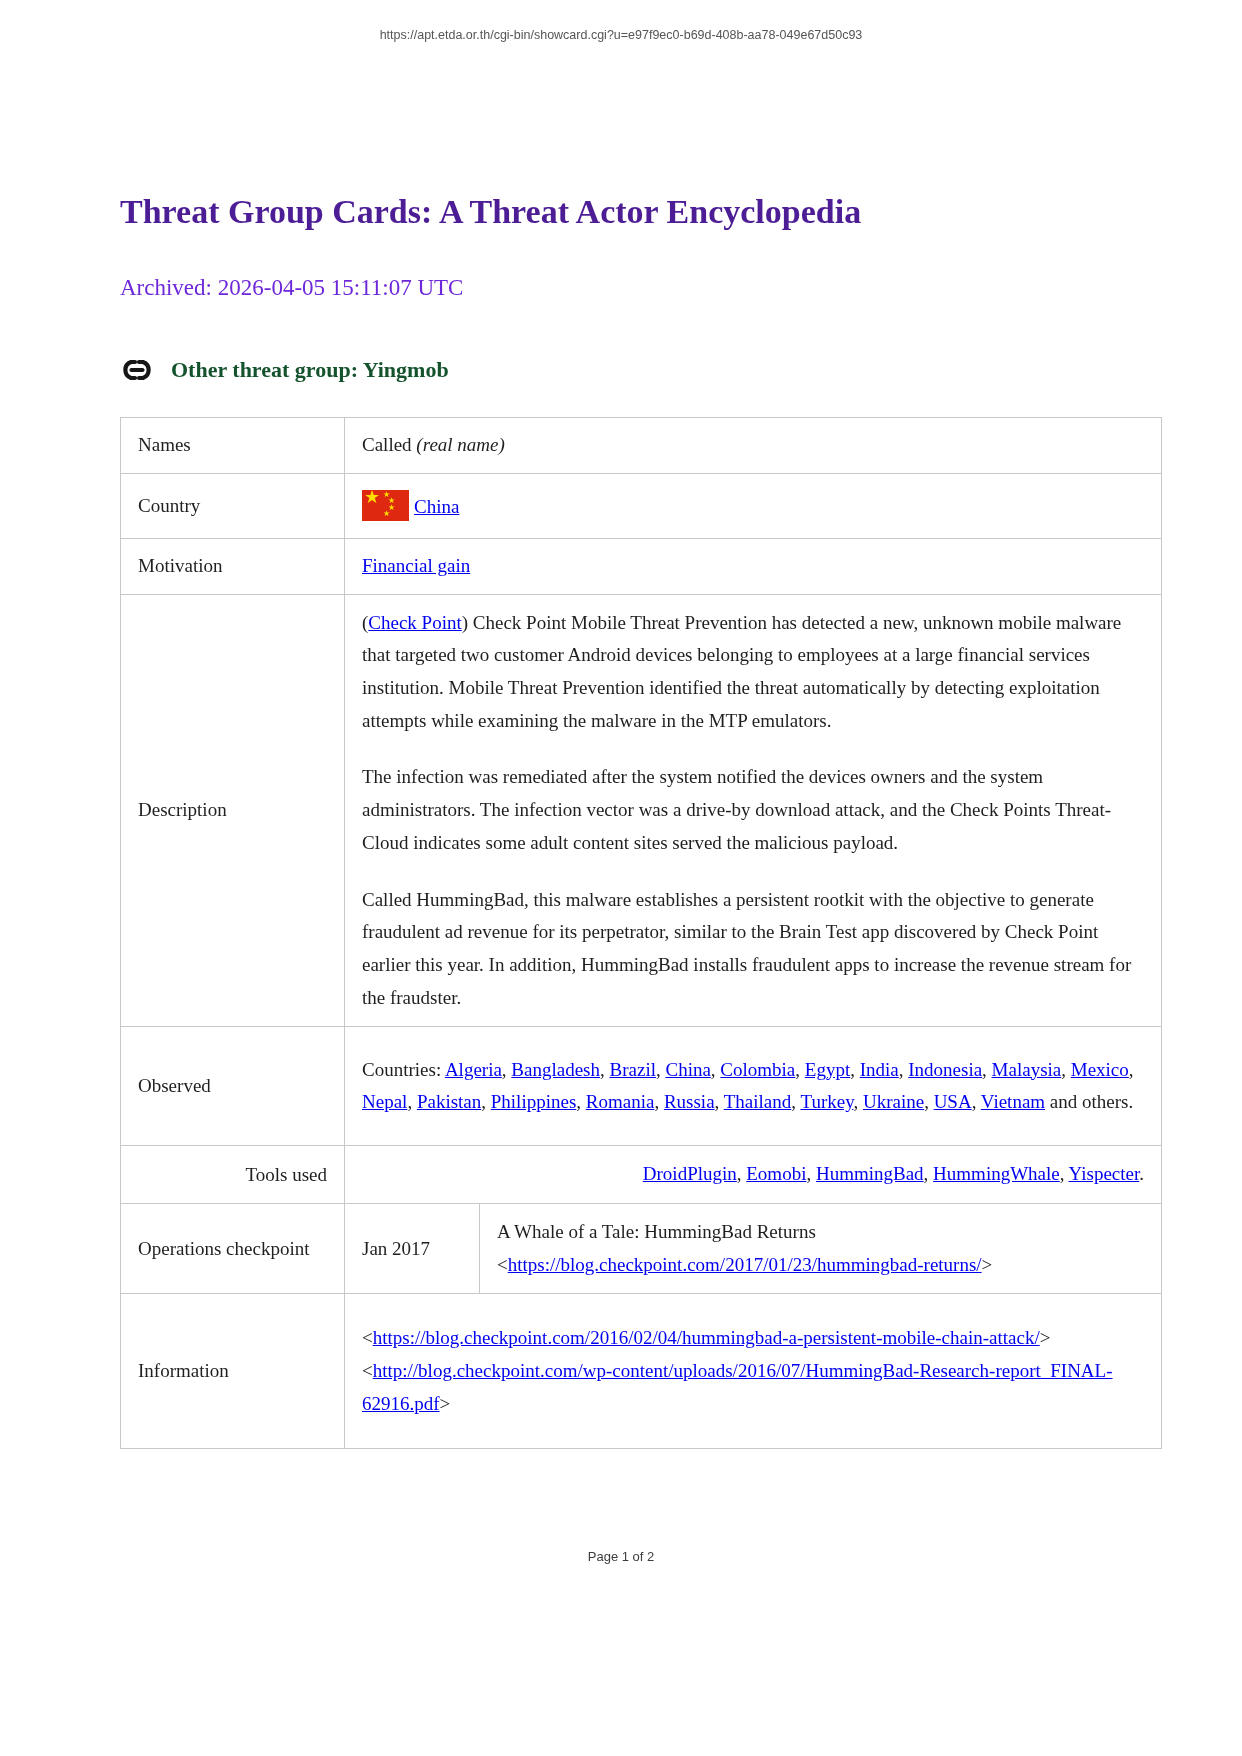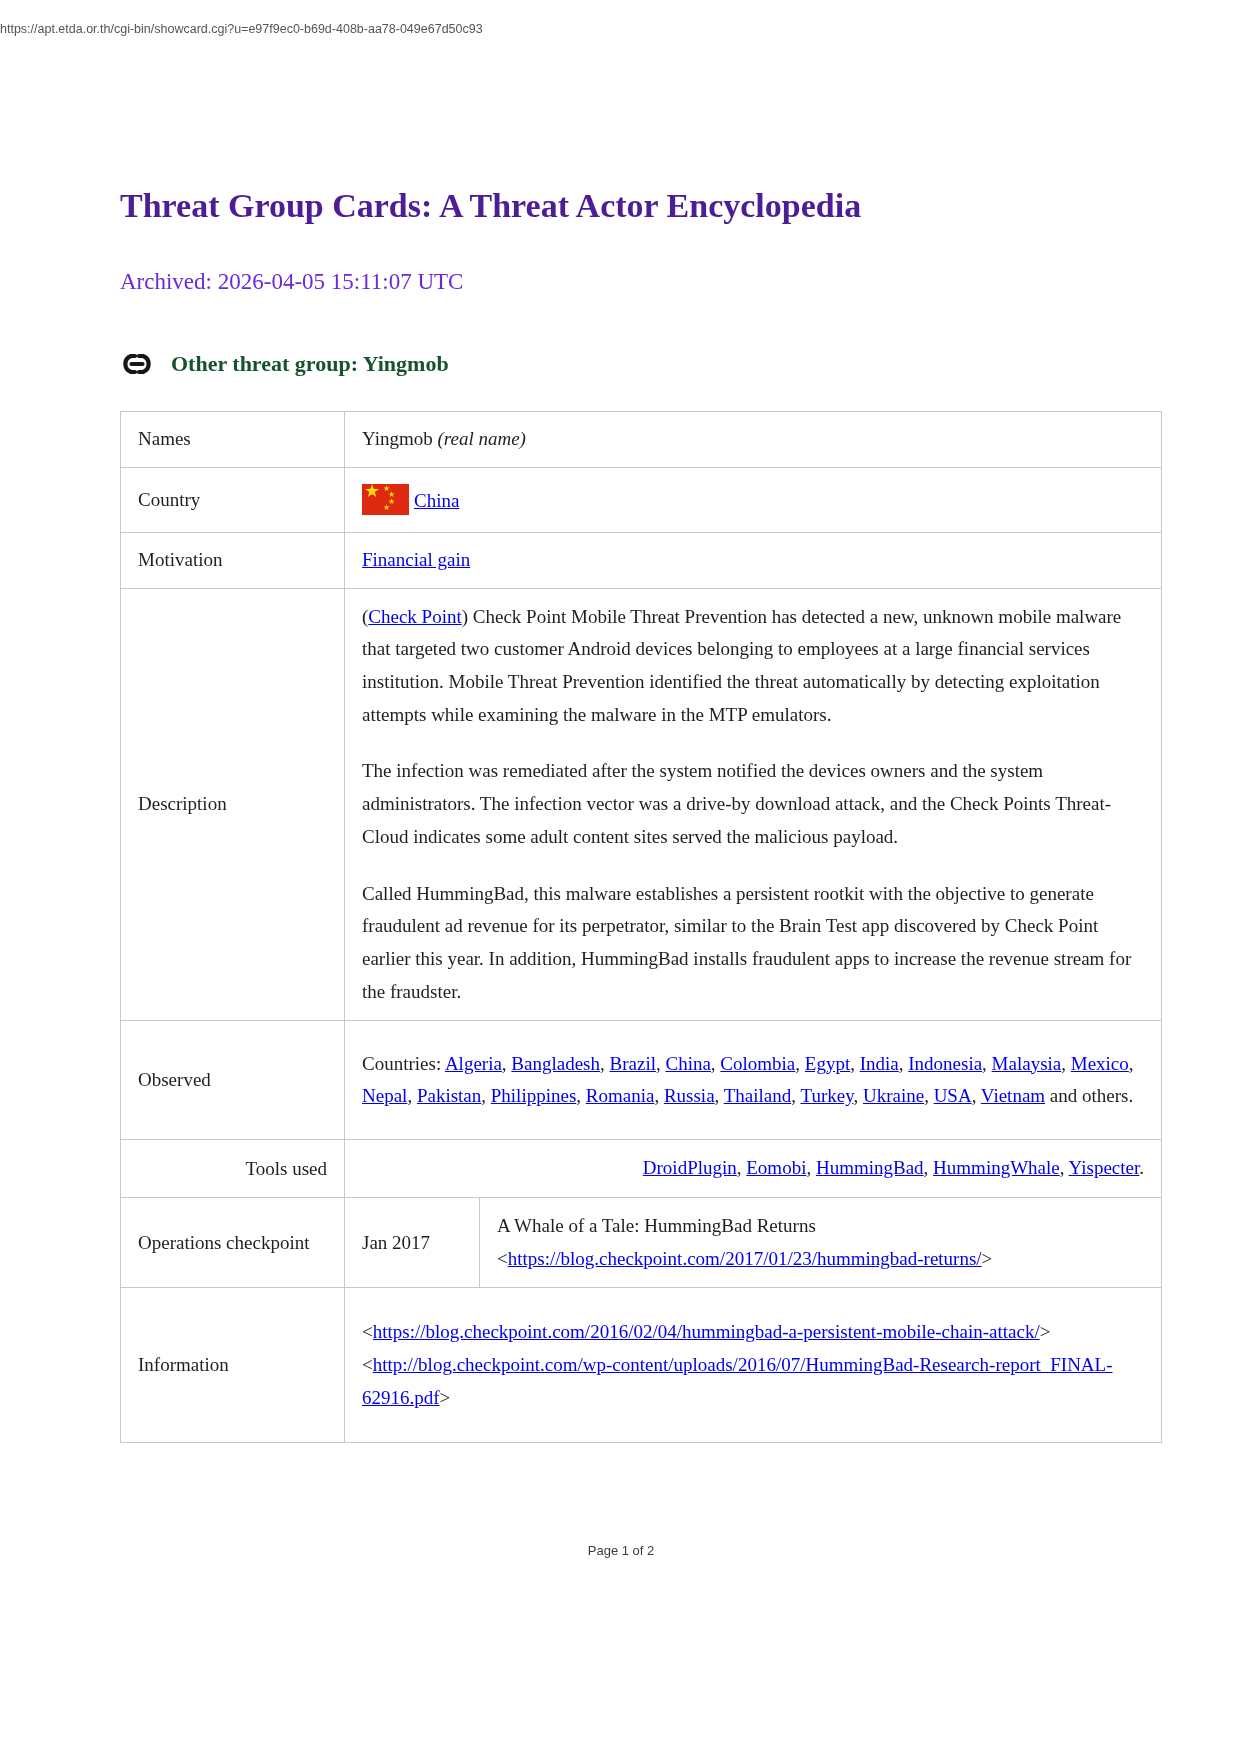--- a/index.html
+++ b/index.html
@@ -4,22 +4,22 @@
 <style>
   * { box-sizing: border-box; }
   html, body { margin: 0; padding: 0; background: #ffffff; }
   body {
     width: 1242px;
     min-height: 1756px;
     font-family: "Liberation Serif", serif;
     color: #1f1f1f;
   }
   .print-header {
-    padding-top: 22px;
-    text-align: left;
+    padding-top: 28px;
+    text-align: center;
     font-family: "Liberation Sans", sans-serif;
     font-size: 12.5px;
     color: #555555;
   }
   .content {
     width: 1002px;
     margin: 0 auto;
   }
   h1.page-title {
     margin: 150px 0 0 0;
@@ -133,21 +133,21 @@
 
   <table class="card-table">
     <colgroup>
       <col style="width:224px">
       <col style="width:135px">
       <col>
     </colgroup>
     <tbody>
       <tr class="row-names">
         <td class="label-cell">Names</td>
-        <td colspan="2"><span>Yingmob </span><i>(real name)</i></td>
+        <td colspan="2"><span>Called </span><i>(real name)</i></td>
       </tr>
       <tr class="row-country">
         <td class="label-cell">Country</td>
         <td colspan="2">
           <a href="#"><span class="flag"><span class="star-big">★</span><span class="star-s s1">★</span><span class="star-s s2">★</span><span class="star-s s3">★</span><span class="star-s s4">★</span></span><span>China</span></a>
         </td>
       </tr>
       <tr class="row-motivation">
         <td class="label-cell">Motivation</td>
         <td colspan="2"><a href="#">Financial gain</a></td>

